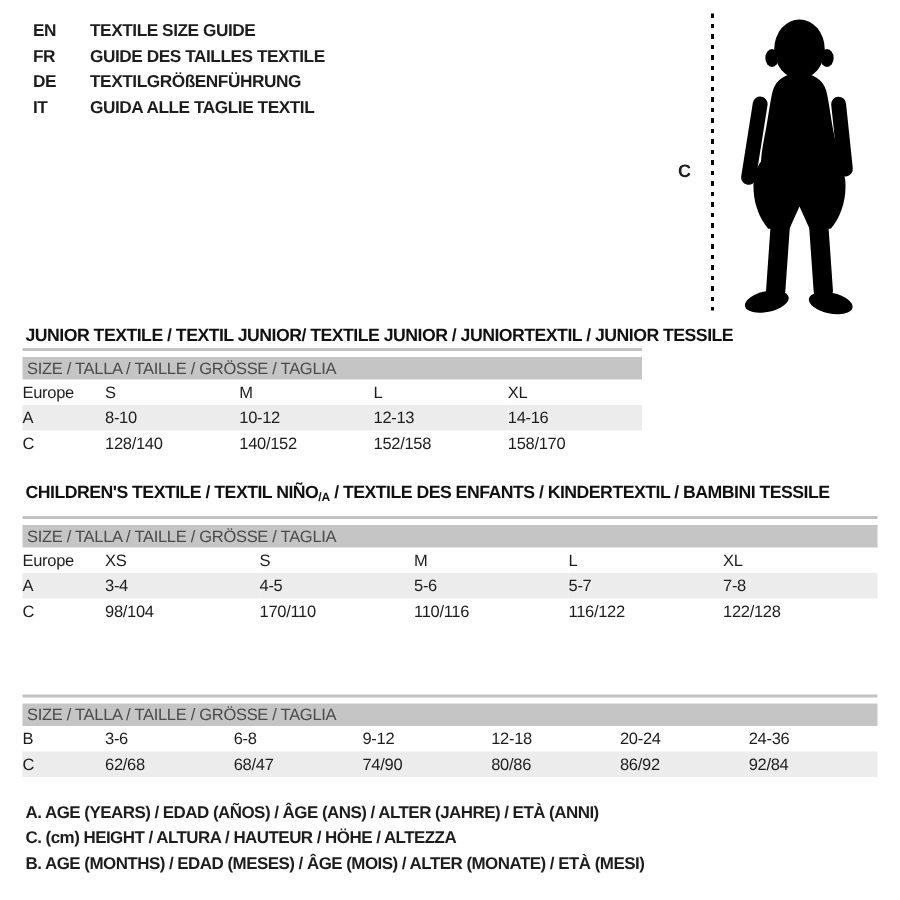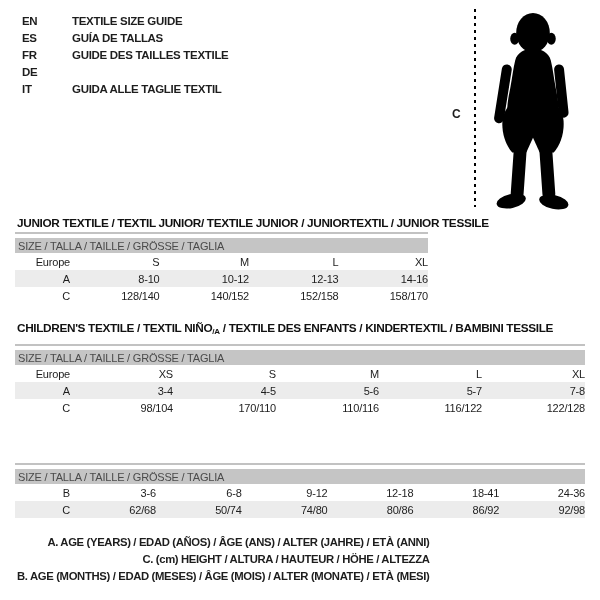--- a/index.html
+++ b/index.html
@@ -2,21 +2,21 @@
 <html><head>
 <meta charset="utf-8">
 <style>
   * { margin:0; padding:0; box-sizing:border-box; }
   html,body { width:600px; height:600px; background:#ffffff; }
   body { font-family:"Liberation Sans", sans-serif; color:#1d1d1d; }
   .canvas { position:relative; width:600px; height:600px; background:#fff; overflow:hidden; }
 
   
   .lang-block { position:absolute; left:22px; top:13px; }
-  .lang-row { display:flex; line-height:17px; font-size:11.5px; font-weight:700; letter-spacing:-0.3px;gap:12px; }
+  .lang-row { display:flex; line-height:17px; font-size:11.5px; font-weight:700; letter-spacing:-0.3px; }
   .lang-code { width:38px; }
   .lang-title { }
 
   
   .measure-line { position:absolute; left:474px; top:9px; width:2px; height:198px;
     background-image:repeating-linear-gradient(to bottom,#000 0 3px, transparent 3px 7px); }
   .measure-label { position:absolute; left:452px; top:107px; font-size:12px; font-weight:700; }
   .baby-svg { position:absolute; left:481px; top:7px; }
 
   
@@ -24,50 +24,47 @@
     letter-spacing:-0.35px; line-height:17px; color:#111; white-space:nowrap; }
   .sec-hdr sub { font-size:8px; vertical-align:-2px; letter-spacing:-0.2px; }
 
   
   .tablewrap { position:absolute; left:15px; border-top:2px solid #c2c2c2; padding-top:4px; }
   .t1 { top:232px; width:413px; }
   .t2 { top:344px; width:570px; }
   .t3 { top:463px; width:570px; }
   table.size-table { width:100%; border-collapse:collapse; table-layout:fixed; }
   table.size-table td { font-size:11px; letter-spacing:-0.2px; height:17px; padding:0;
-    text-align:right; vertical-align:middle; color:#1d1d1d; }
+    text-align:left; vertical-align:middle; color:#1d1d1d; }
   tr.bar td { background:#c5c5c5; color:#4a4a4a; height:15px; text-align:left; padding-left:3px; }
   td.lbl { text-align:left; padding-left:3px; }
   tr.alt td { background:#ececec; }
   col.c-label { width:55px; }
 
   
   .legend { position:absolute; left:17px; top:534px; }
-  .legend-line { font-size:11.3px; font-weight:700; letter-spacing:-0.35px; line-height:17px; white-space:nowrap;text-align:right; }
+  .legend-line { font-size:11.3px; font-weight:700; letter-spacing:-0.35px; line-height:17px; white-space:nowrap; }
 </style>
 </head>
 <body>
 
 <div class="canvas">
 
   <div class="lang-block">
     <div class="lang-row">
       <span class="lang-code">EN</span>
       <span class="lang-title">TEXTILE SIZE GUIDE</span>
     </div>
     <div class="lang-row">
-      <span class="lang-code">ES</span>
-      <span class="lang-title">GUÍA DE TALLAS</span>
-    </div>
-    <div class="lang-row">
       <span class="lang-code">FR</span>
       <span class="lang-title">GUIDE DES TAILLES TEXTILE</span>
     </div>
     <div class="lang-row">
       <span class="lang-code">DE</span>
+      <span class="lang-title">TEXTILGRÖßENFÜHRUNG</span>
     </div>
     <div class="lang-row">
       <span class="lang-code">IT</span>
       <span class="lang-title">GUIDA ALLE TAGLIE TEXTIL</span>
     </div>
   </div>
 
   <div class="measure-line"></div>
   <div class="measure-label">C</div>
   <svg class="baby-svg" width="104" height="204" viewBox="0 0 104 206" xmlns="http://www.w3.org/2000/svg">
@@ -190,31 +187,31 @@
       <tbody>
           <tr class="bar">
         <td colspan="7">SIZE / TALLA / TAILLE / GRÖSSE / TAGLIA</td>
       </tr>
       <tr>
         <td class="lbl">B</td>
         <td>3-6</td>
         <td>6-8</td>
         <td>9-12</td>
         <td>12-18</td>
-        <td>18-41</td>
+        <td>20-24</td>
         <td>24-36</td>
       </tr>
       <tr class="alt">
         <td class="lbl">C</td>
         <td>62/68</td>
-        <td>50/74</td>
-        <td>74/80</td>
+        <td>68/47</td>
+        <td>74/90</td>
         <td>80/86</td>
         <td>86/92</td>
-        <td>92/98</td>
+        <td>92/84</td>
       </tr>
     </tbody>
       </table>
   </div>
 
   <div class="legend">
     <div class="legend-line">A. AGE (YEARS) / EDAD (AÑOS) / ÂGE (ANS) / ALTER (JAHRE) / ETÀ (ANNI)</div>
     <div class="legend-line">C. (cm) HEIGHT / ALTURA / HAUTEUR / HÖHE / ALTEZZA</div>
     <div class="legend-line">B. AGE (MONTHS) / EDAD (MESES) / ÂGE (MOIS) / ALTER (MONATE) / ETÀ (MESI)</div>
   </div>

